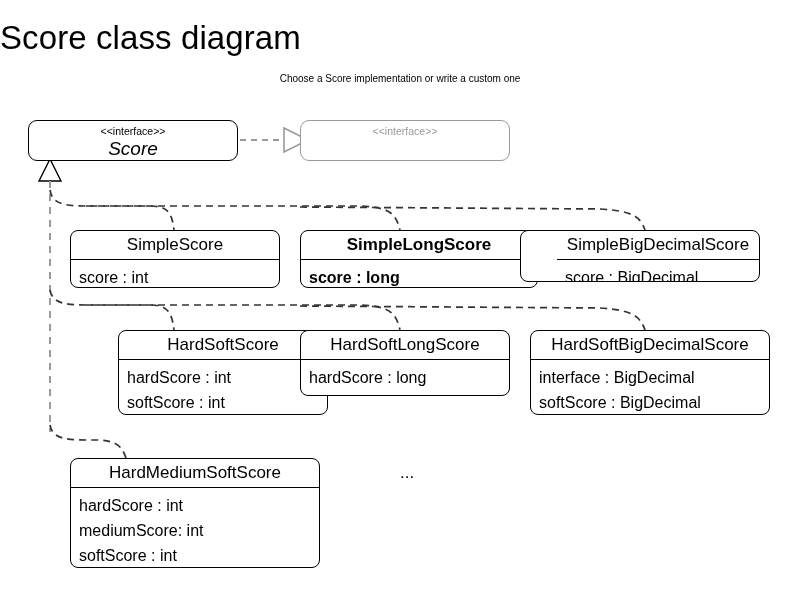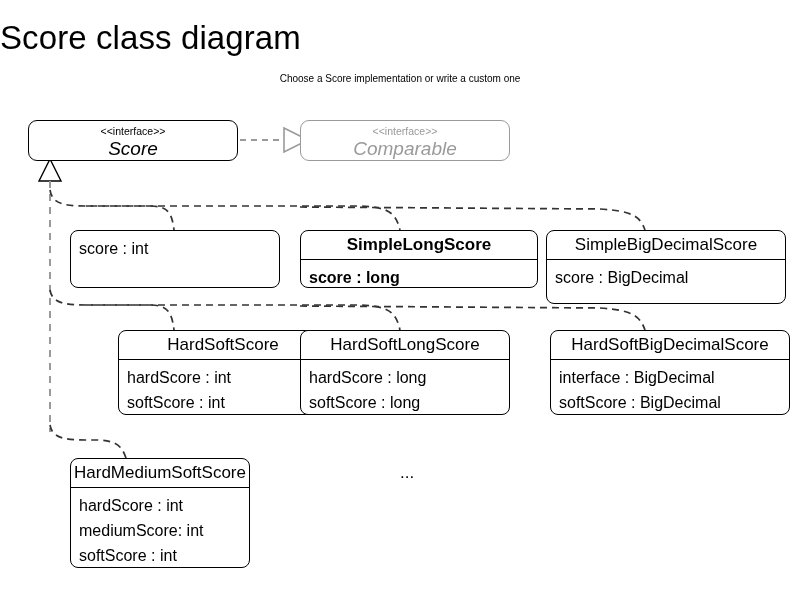--- a/index.html
+++ b/index.html
@@ -154,68 +154,68 @@
     </g>
   </svg>
 
   <div class="iface" style="left:28px; top:120px; width:210px; height:41px;">
     <div class="stereo">&lt;&lt;interface&gt;&gt;</div>
     <div class="iname">Score</div>
   </div>
 
   <div class="iface muted" style="left:300px; top:120px; width:210px; height:41px;">
     <div class="stereo">&lt;&lt;interface&gt;&gt;</div>
-    <div class="iname">Comparable</div>
   </div>
 
   <div class="cls" style="left:70px; top:230px; width:210px; height:58px;">
+    <div class="cname">SimpleScore</div>
     <div class="attrs">
       <div class="attr">score : int</div>
     </div>
   </div>
 
   <div class="cls" style="left:300px; top:230px; width:238px; height:58px;font-weight:bold;">
     <div class="cname">SimpleLongScore</div>
     <div class="attrs">
       <div class="attr">score : long</div>
     </div>
   </div>
 
-  <div class="cls" style="left:546px; top:230px; width:240px; height:74px;">
+  <div class="cls" style="left:520px; top:230px; width:240px; height:52px;padding-left:36px;">
     <div class="cname">SimpleBigDecimalScore</div>
     <div class="attrs">
       <div class="attr">score : BigDecimal</div>
     </div>
   </div>
 
   <div class="cls" style="left:70px; top:330px; width:210px; height:85px;margin-left:48px;">
     <div class="cname">HardSoftScore</div>
     <div class="attrs">
       <div class="attr">hardScore : int</div>
       <div class="attr">softScore : int</div>
     </div>
   </div>
 
-  <div class="cls" style="left:300px; top:330px; width:210px; height:85px;">
+  <div class="cls" style="left:300px; top:330px; width:210px; height:66px;">
     <div class="cname">HardSoftLongScore</div>
     <div class="attrs">
       <div class="attr">hardScore : long</div>
       <div class="attr">softScore : long</div>
     </div>
   </div>
 
-  <div class="cls" style="left:530px; top:330px; width:240px; height:85px;margin-left:20px;">
+  <div class="cls" style="left:530px; top:330px; width:240px; height:85px;">
     <div class="cname">HardSoftBigDecimalScore</div>
     <div class="attrs">
       <div class="attr">interface : BigDecimal</div>
       <div class="attr">softScore : BigDecimal</div>
     </div>
   </div>
 
-  <div class="cls" style="left:70px; top:458px; width:180px; height:110px;">
+  <div class="cls" style="left:70px; top:458px; width:250px; height:110px;">
     <div class="cname">HardMediumSoftScore</div>
     <div class="attrs">
       <div class="attr">hardScore : int</div>
       <div class="attr">mediumScore: int</div>
       <div class="attr">softScore : int</div>
     </div>
   </div>
 
   <div class="ellipsis" style="left:400px; top:463px;">...</div>
 

